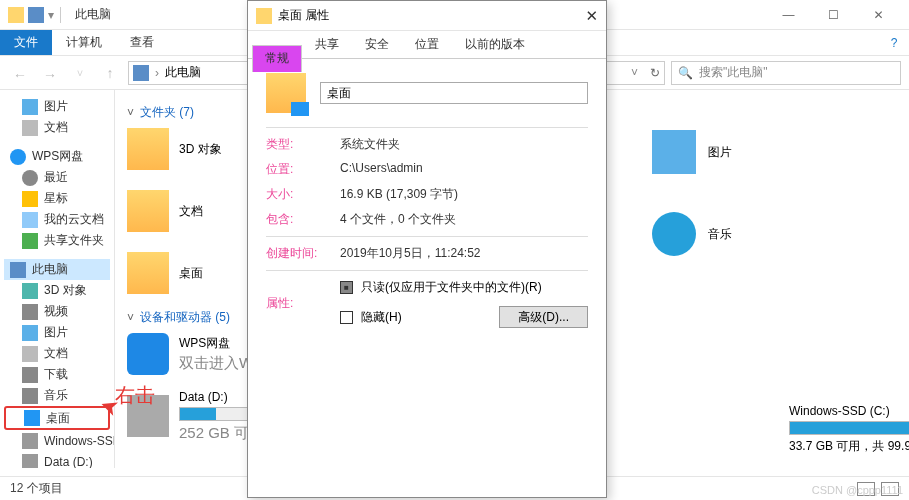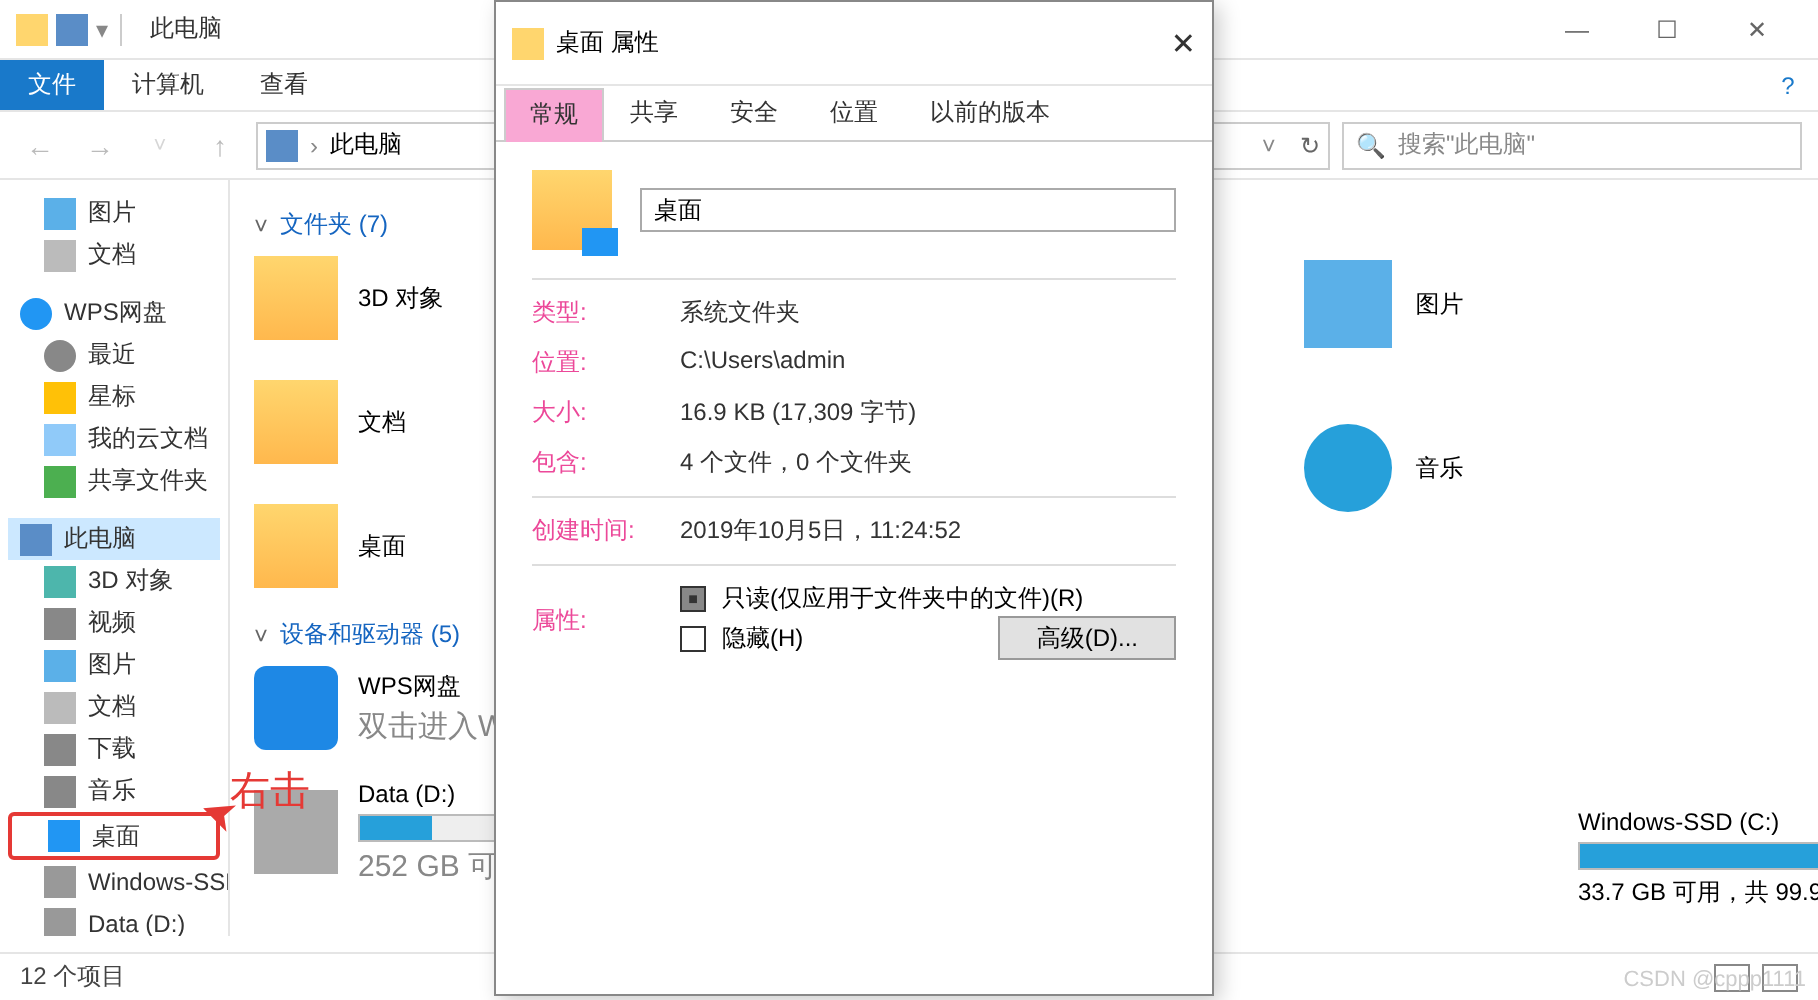--- a/index.html
+++ b/index.html
@@ -56,26 +56,26 @@
 .drv-item .bar{width:180px;height:14px;border:1px solid #bbb;background:#eee;position:relative}
 .drv-item .bar .fill{height:100%;background:#26a0da}
 .right-col{padding-left:30px}
 .right-col .itm2{display:flex;align-items:center;gap:12px;height:50px;margin-bottom:14px}
 .right-col .big2{width:44px;height:44px}
 .status{position:absolute;bottom:0;left:0;right:0;height:24px;border-top:1px solid #e5e5e5;display:flex;align-items:center;padding:0 10px;color:#444;justify-content:space-between}
 .view-ic{display:flex;gap:6px}
 .view-ic span{width:18px;height:14px;border:1px solid #888}
 
 .dlg{position:absolute;left:247px;top:0;width:360px;height:498px;background:#fff;border:1px solid #888;box-shadow:3px 3px 10px rgba(0,0,0,.2)}
-.dlg-t{height:42px;display:flex;align-items:center;padding:0 8px;background:#fff;border-bottom:1px solid #e5e5e5}
+.dlg-t{height:30px;display:flex;align-items:center;padding:0 8px;background:#fff;border-bottom:1px solid #e5e5e5}
 .dlg-t .ic{width:16px;height:16px;background:#ffd66e;margin-right:6px}
 .dlg-close{margin-left:auto;font-size:15px;color:#333}
 .dlg-tabs{height:28px;display:flex;border-bottom:1px solid #ccc;padding:0 4px;gap:0}
 .dlg-tabs .dt{padding:4px 12px;border:1px solid transparent;border-bottom:none;color:#333}
-.dlg-tabs .dt.act{border-color:#ccc;background:#f9a8d4;position:relative;top:1px}
+.dlg-tabs .dt.act{border-color:#ccc;background:#d946ef;position:relative;top:14px}
 .dlg-body{padding:14px 18px}
 .dlg-hdr{display:flex;align-items:center;gap:14px;margin-bottom:14px}
 .dlg-hdr .big{width:40px;height:40px;background:linear-gradient(#ffd66e,#ffb84d);position:relative}
 .dlg-hdr .big::after{content:"";position:absolute;right:-3px;bottom:-3px;width:18px;height:14px;background:#2196f3}
 .dlg-hdr input{flex:1;height:22px;border:1px solid #aaa;padding:0 6px}
 .hr{height:1px;background:#ddd;margin:8px 0}
 .row{display:flex;margin:8px 0}
 .row .k{width:74px;color:#ec4899}
 .row .v{color:#333}
 .attr-row{display:flex;align-items:center;gap:8px}
@@ -325,21 +325,21 @@
         <span class="v">2019年10月5日，11:24:52</span>
       </div>
     <div class="hr"></div>
     <div class="row" style="align-items:center">
       <span class="k">属性:</span>
       <div style="flex:1">
         <div class="attr-row">
             <span class="chk mix"></span>
             <span>只读(仅应用于文件夹中的文件)(R)</span>
           </div>
-        <div class="attr-row" style="">
+        <div class="attr-row" style="margin-top:10px">
           <span class="chk"></span>
             <span>隐藏(H)</span>
           <button class="adv-btn">高级(D)...</button>
         </div>
       </div>
     </div>
   </div>
 </div>
 
 <div class="anno">右击</div>

